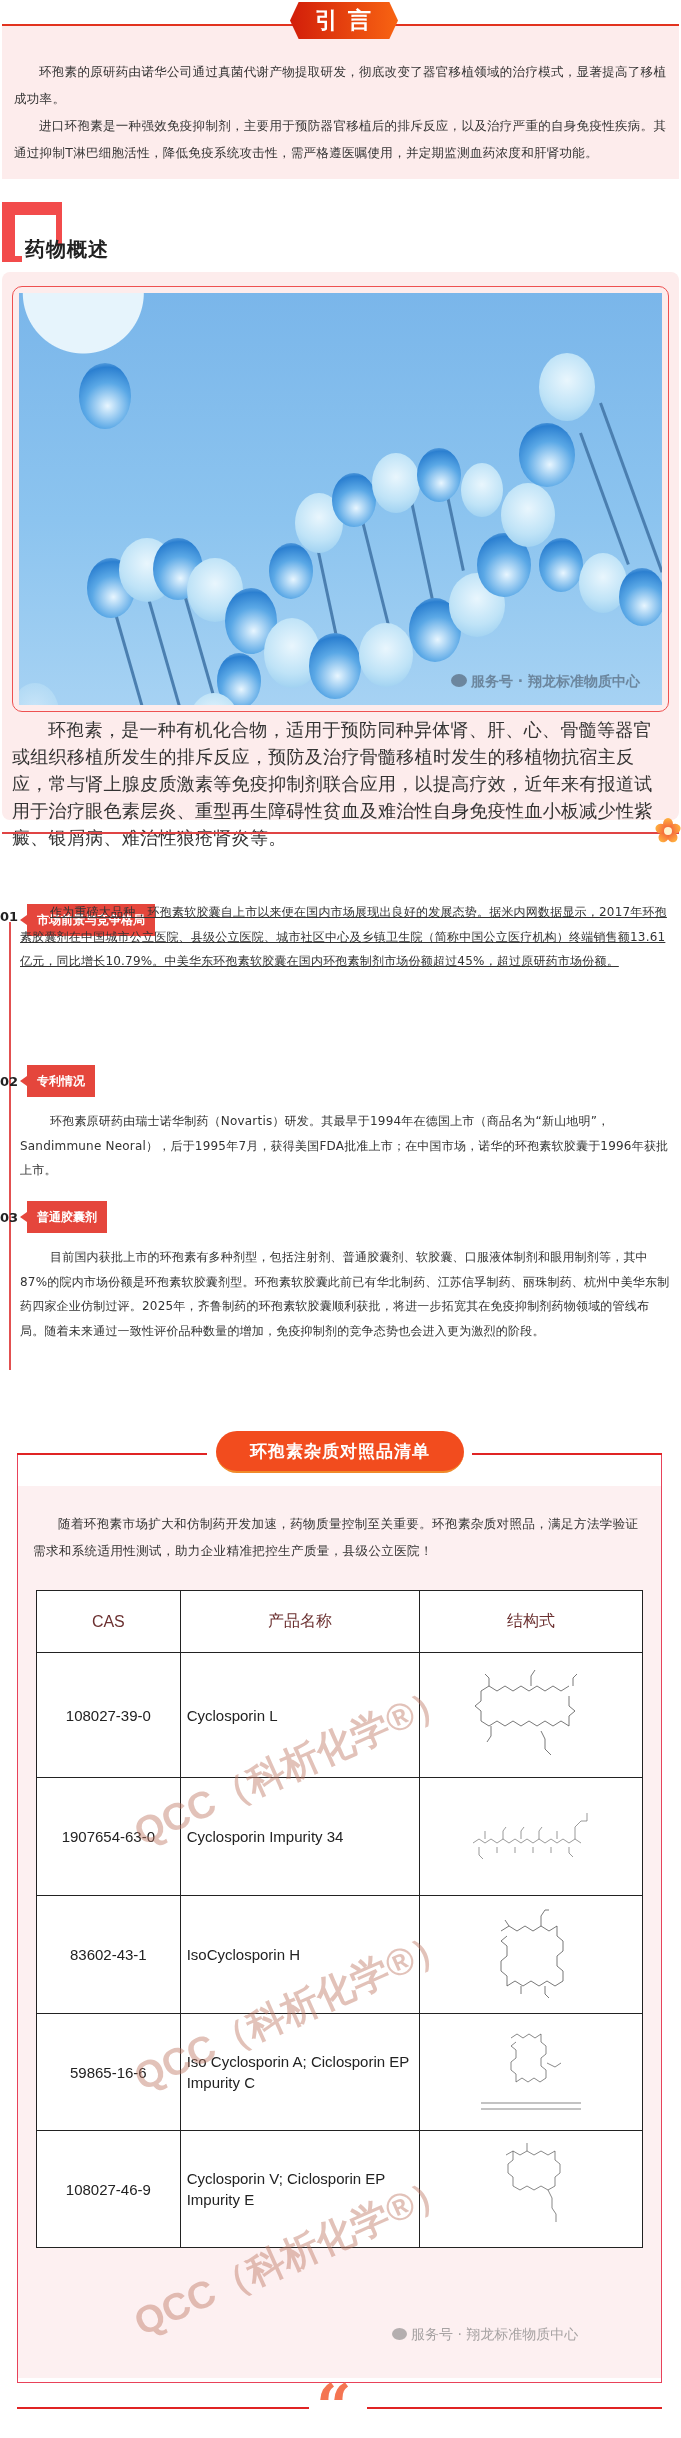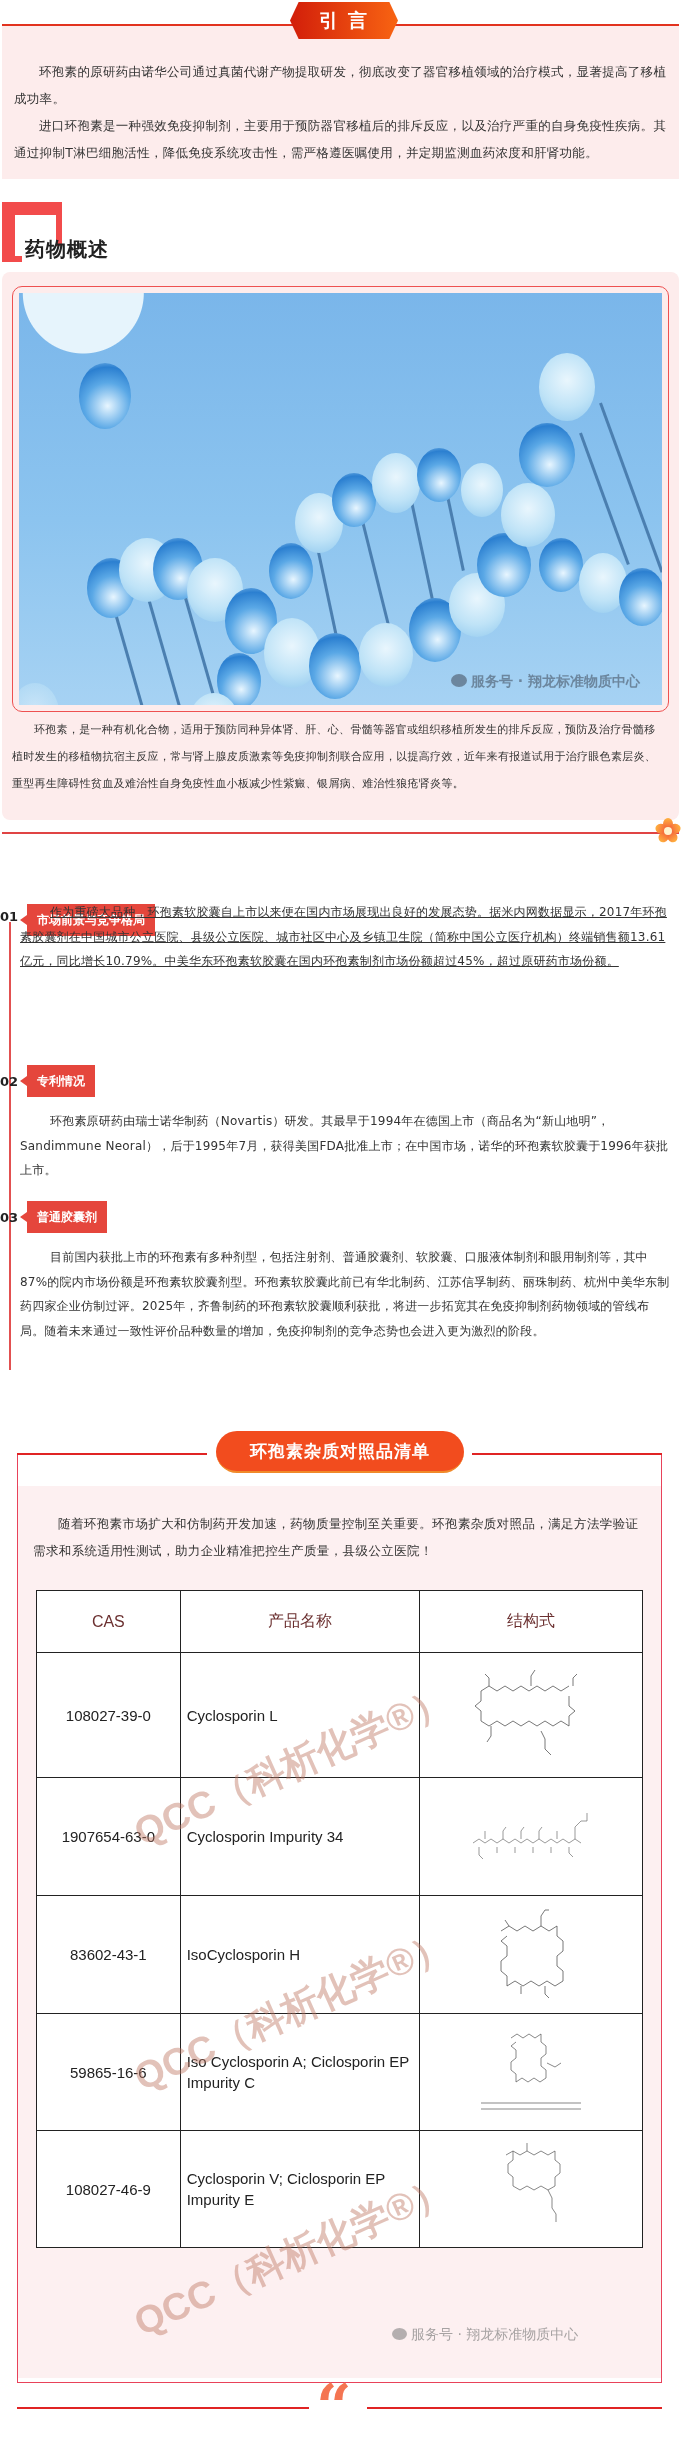--- a/index.html
+++ b/index.html
@@ -4,39 +4,39 @@
 <style>
   * { box-sizing: border-box; margin: 0; padding: 0; }
   html, body { width: 681px; background: #ffffff; }
   body { font-family: "DejaVu Sans", "Liberation Sans", sans-serif; color: #333; position: relative; height: 2438px; overflow: hidden; }
 
   
   .intro { position: absolute; left: 2px; top: 24px; width: 677px; height: 155px; background: #fdecec; border-top: 2px solid #e2321e; }
   .intro-badge { position: absolute; left: 290px; top: 2px; width: 108px; height: 37px; z-index: 2;
     background: linear-gradient(90deg, #d21e0a, #f86412);
     clip-path: polygon(8% 0, 92% 0, 100% 50%, 92% 100%, 8% 100%, 0 50%);
-    color: #fff; font-size: 19px; font-weight: bold; text-align: center; line-height: 37px; letter-spacing: 10px; padding-left: 8px; }
+    color: #fff; font-size: 23px; font-weight: bold; text-align: center; line-height: 37px; letter-spacing: 10px; padding-left: 8px; }
   .intro p { font-size: 12.5px; line-height: 27px; color: #333; text-indent: 2em; padding: 0 12px; letter-spacing: 0.3px; }
   .intro .p-wrap { padding-top: 32px; }
   .ov-bracket-right { position: absolute; left: 56px; top: 202px; width: 6px; height: 44px; background: #f24b4b; }
   .ov-bracket-foot { position: absolute; left: 2px; top: 256px; width: 20px; height: 6px; background: #f24b4b; }
   .ov-title { position: absolute; left: 25px; top: 236px; font-size: 20px; font-weight: bold; color: #222; letter-spacing: 1px; }
 
   .ov-box { position: absolute; left: 2px; top: 272px; width: 677px; height: 548px; background: #fdecec; border-radius: 8px; }
   .ov-frame { position: absolute; left: 10px; top: 14px; width: 657px; height: 426px; border: 1.5px solid #ee5050; border-radius: 10px; overflow: hidden; }
   .ov-img { position: absolute; left: 6px; top: 6px; right: 6px; bottom: 6px;
     background: radial-gradient(circle at 10% 0%, #e6f4fc 0, #e6f4fc 60px, transparent 61px),
                 linear-gradient(180deg, #7ab6ea 0%, #8cc4ef 55%, #a6d2f3 100%); overflow: hidden; }
   .ball { position: absolute; border-radius: 50%; }
   .ball.d { background: radial-gradient(circle at 55% 65%, #e8f6ff 0, #5aa8e6 45%, #2b7fd0 75%, #9fd0f3 100%); }
   .ball.l { background: radial-gradient(circle at 50% 40%, #e9f6fd 0, #bfe3f7 55%, #8fc8ee 100%); }
   .stick { position: absolute; width: 3px; background: #4b7fb0; transform-origin: top center; }
   .img-wm { position: absolute; right: 22px; bottom: 14px; font-size: 14px; color: rgba(90,110,130,0.75); font-weight: bold; }
   .img-wm .wechat { display: inline-block; width: 16px; height: 13px; background: rgba(90,110,130,0.75); border-radius: 50%; margin-right: 4px; vertical-align: -1px; }
-  .ov-text { position: absolute; left: 12px; top: 452px; width: 653px; font-size: 11px; line-height: 27px; text-indent: 2em; color: #333; letter-spacing: 0.3px; }
+  .ov-text { position: absolute; left: 12px; top: 452px; width: 653px; font-size: 18px; line-height: 27px; text-indent: 2em; color: #333; letter-spacing: 0.3px; }
 
   .ov-line { position: absolute; left: 2px; top: 832px; width: 677px; height: 1.5px; background: #e04444; }
   .flower { position: absolute; left: 655px; top: 818px; width: 26px; height: 26px; }
   .flower span { position: absolute; width: 10px; height: 12px; border-radius: 50%; background: linear-gradient(#ffb23f, #f35a3a); left: 8px; top: 0; transform-origin: 5px 13px; }
   .flower .c { position: absolute; left: 9px; top: 9px; width: 8px; height: 8px; border-radius: 50%; background: #fff3d0; }
 
   
   .vline { position: absolute; left: 9px; width: 1.5px; background: #e25050; }
   .num { position: absolute; left: 0; font-size: 13px; font-weight: bold; color: #222; }
   .num-tag { position: absolute; left: 27px; height: 32px; background: #e5463c; color: #fff; font-weight: bold; font-size: 12px; line-height: 32px; padding: 0 10px; }

